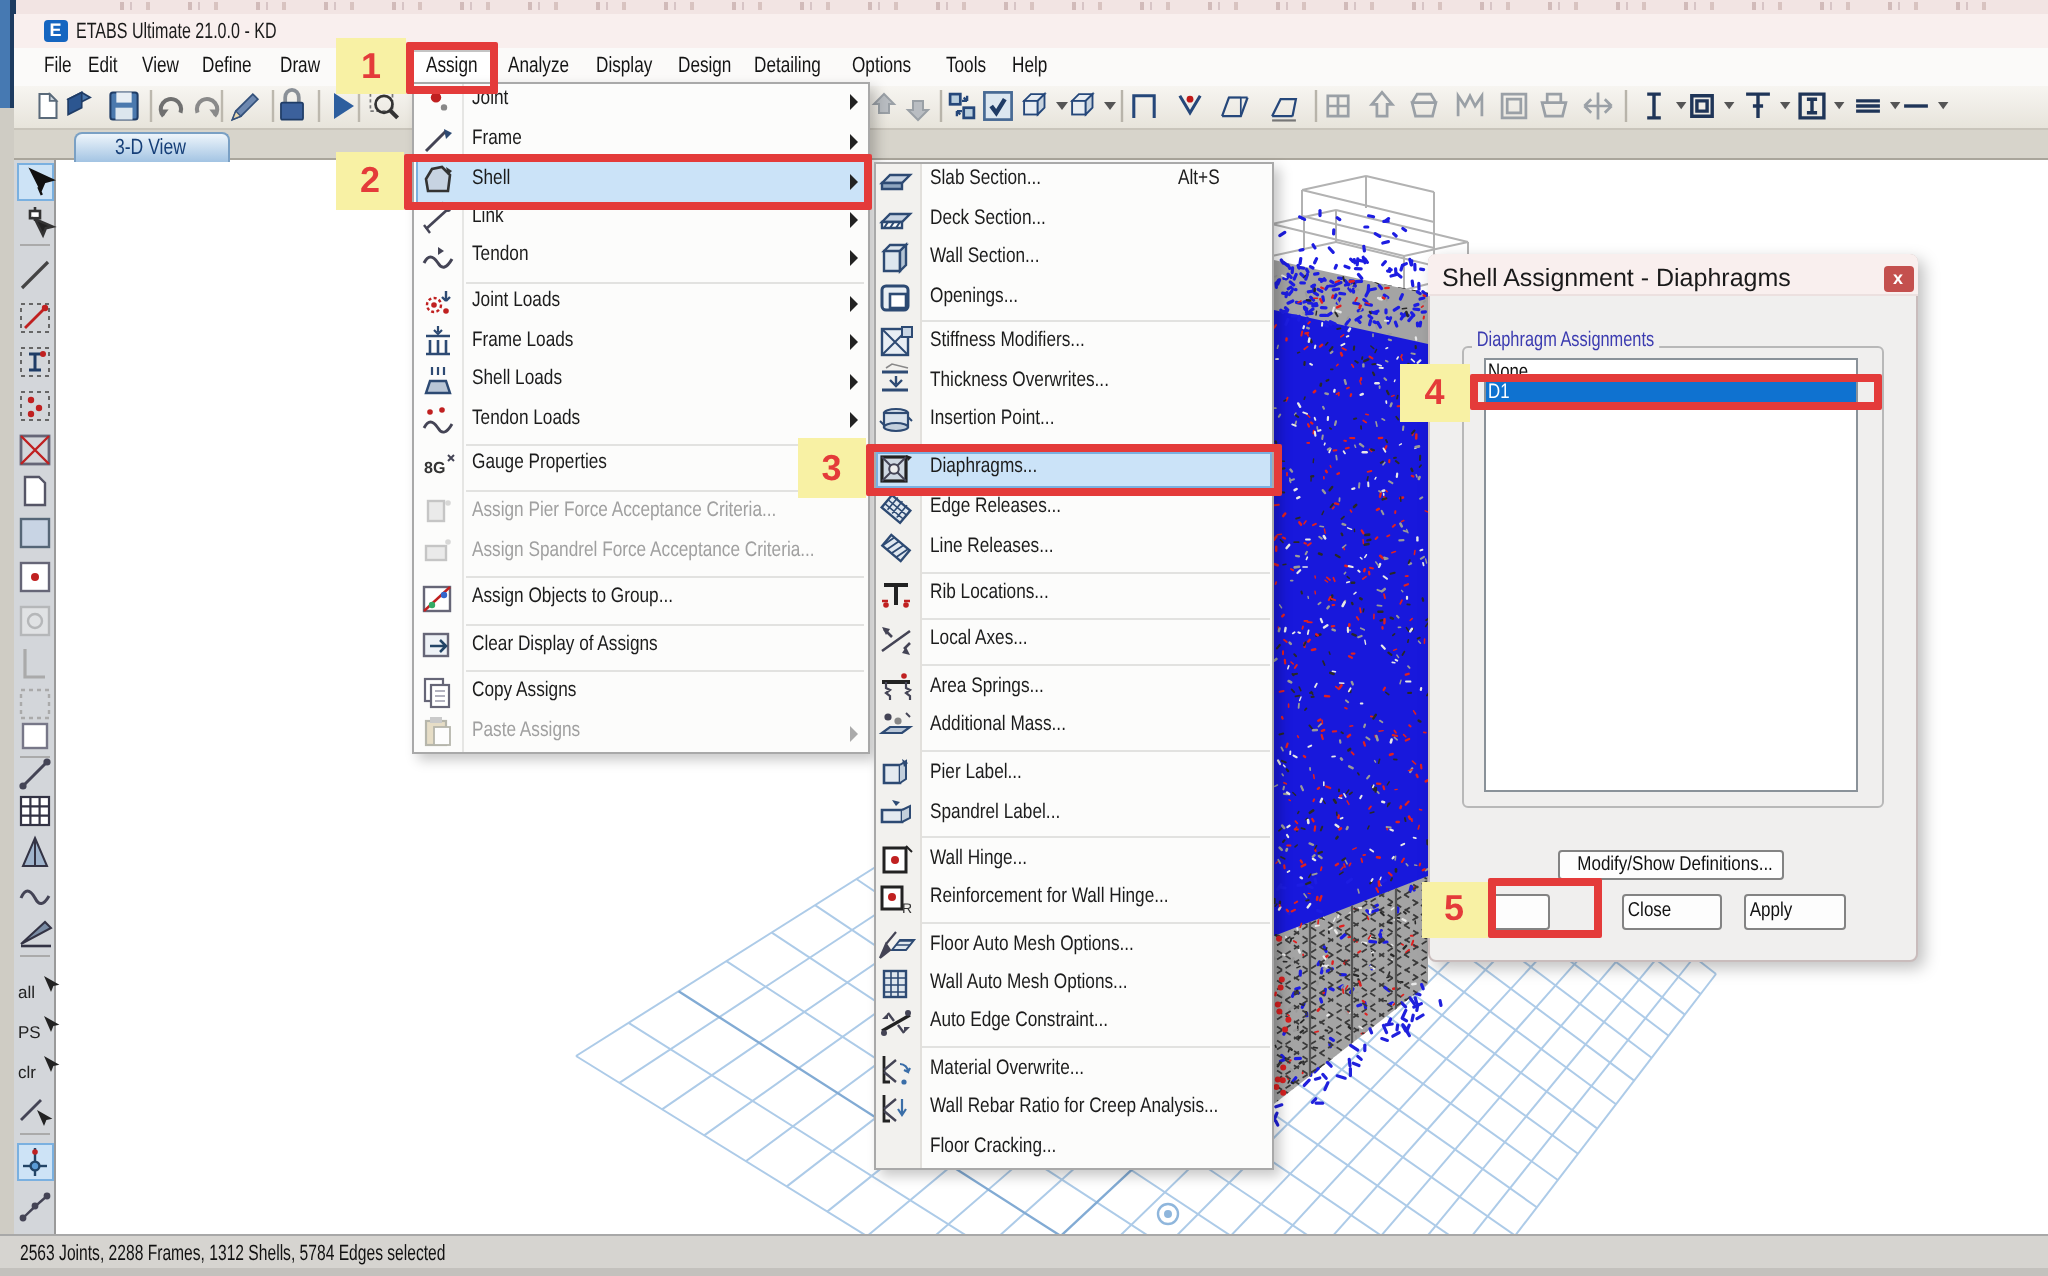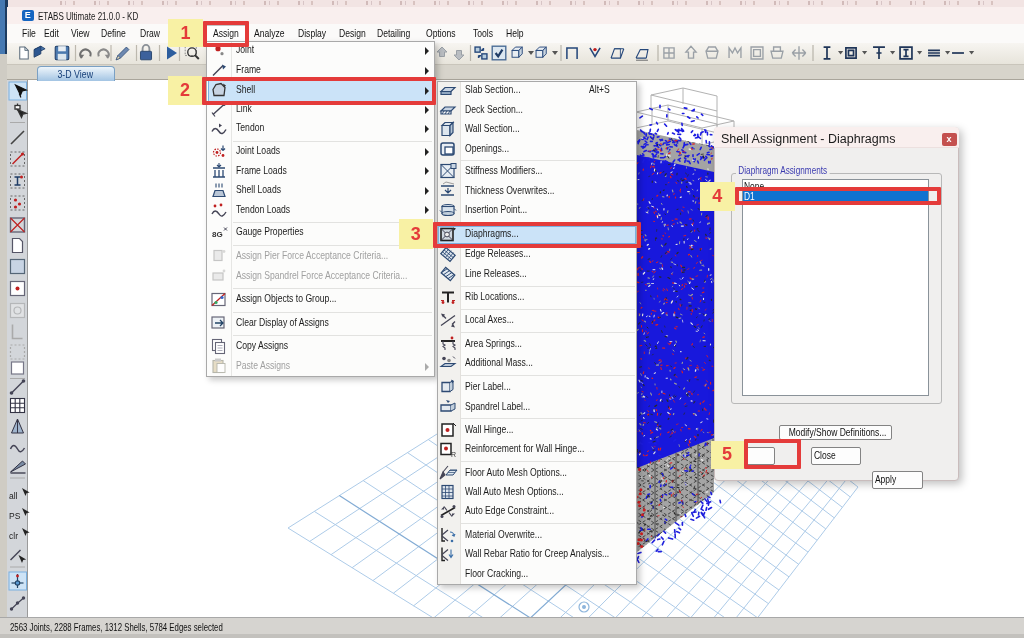--- a/index.html
+++ b/index.html
@@ -1802,21 +1802,21 @@
 <div class="abs" style="left:744px;top:190px;z-index:19;font-size:10.5px;color:#fff;transform:scaleX(0.8);transform-origin:0 50%">D1</div>
 <div class="btn" style="left:779px;top:424.5px;width:111px;height:13.5px;z-index:17">
     <span>Modify/Show Definitions...</span>
   </div>
 <div class="btn" style="left:724px;top:447px;width:49px;height:15.5px;z-index:17">
     <span>OK</span>
   </div>
 <div class="btn" style="left:810.5px;top:447px;width:48.5px;height:15.5px;z-index:17">
     <span>Close</span>
   </div>
-<div class="btn" style="left:871.5px;top:471px;width:49px;height:15.5px;z-index:17">
+<div class="btn" style="left:871.5px;top:447px;width:49px;height:15.5px;z-index:17">
     <span>Apply</span>
   </div>
 <div class="callY" style="left:168px;top:19px;width:35px;height:28px">1</div>
 <div class="callR" style="left:202.5px;top:20.5px;width:38px;height:18px"></div>
 <div class="callY" style="left:168px;top:75.5px;width:34px;height:29.2px">2</div>
 <div class="callR" style="left:202px;top:76.8px;width:226px;height:20px"></div>
 <div class="callY" style="left:398.5px;top:219px;width:34.5px;height:30px">3</div>
 <div class="callR" style="left:433px;top:221.5px;width:199.5px;height:18px"></div>
 <div class="callY" style="left:700px;top:182px;width:34.5px;height:29px">4</div>
 <div class="callR" style="left:734.5px;top:186.5px;width:198.5px;height:10.5px"></div>

